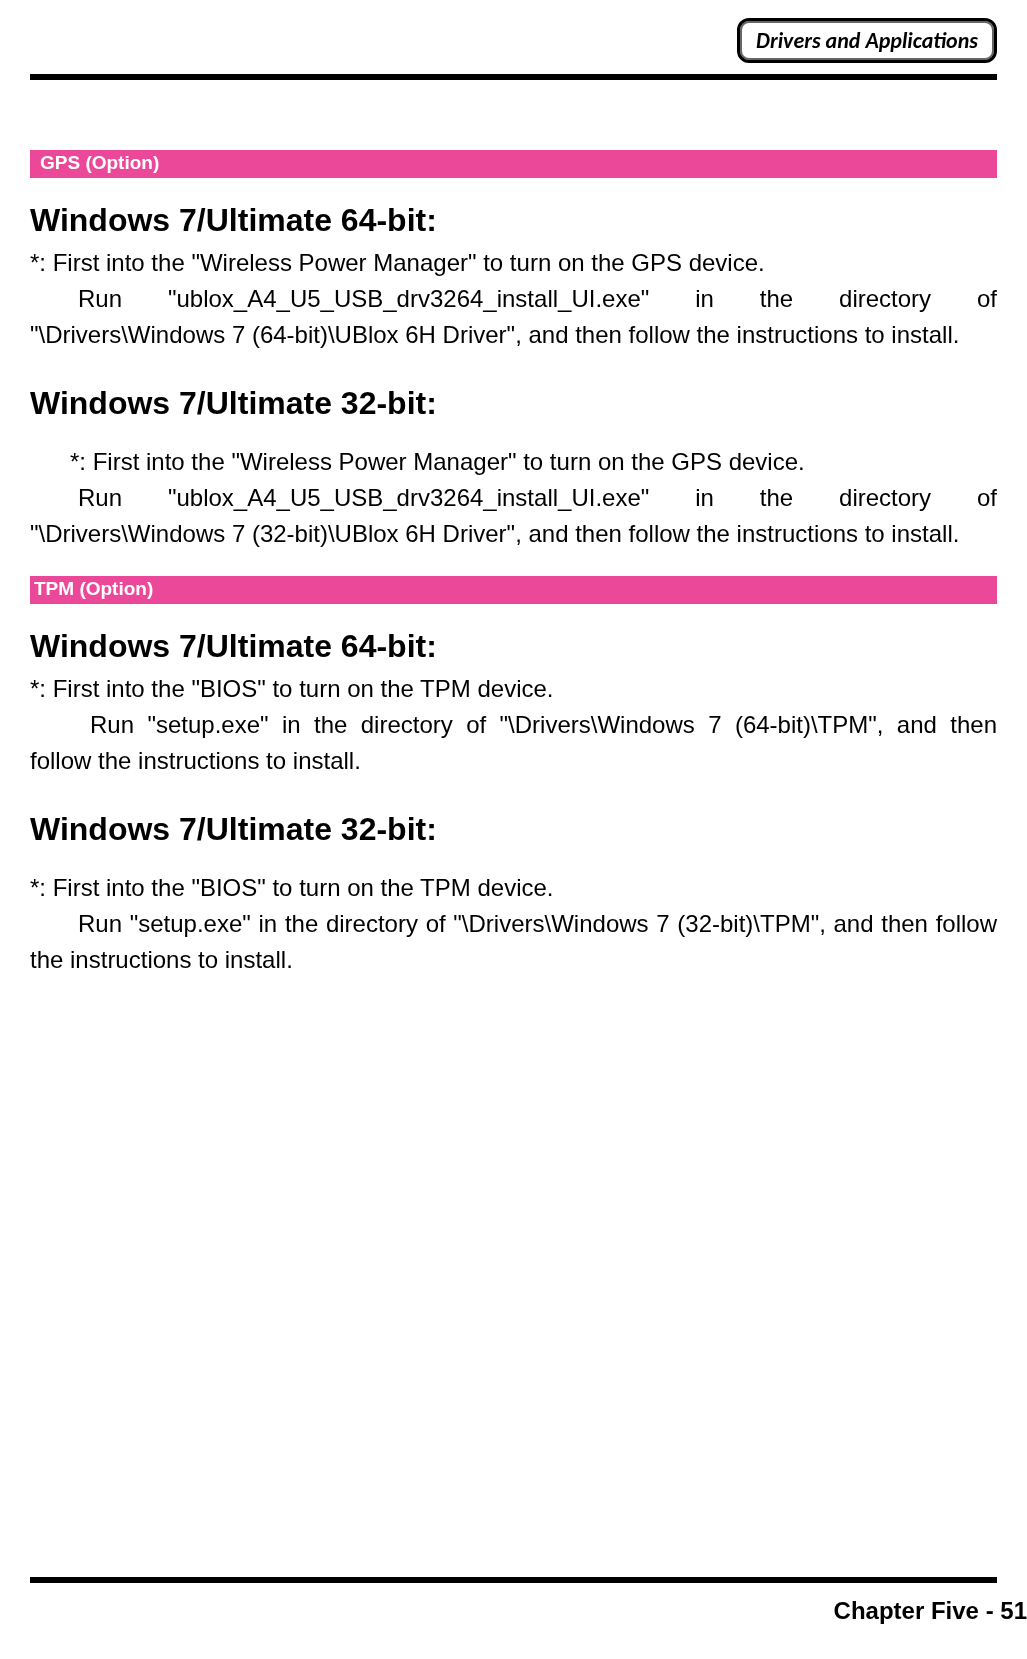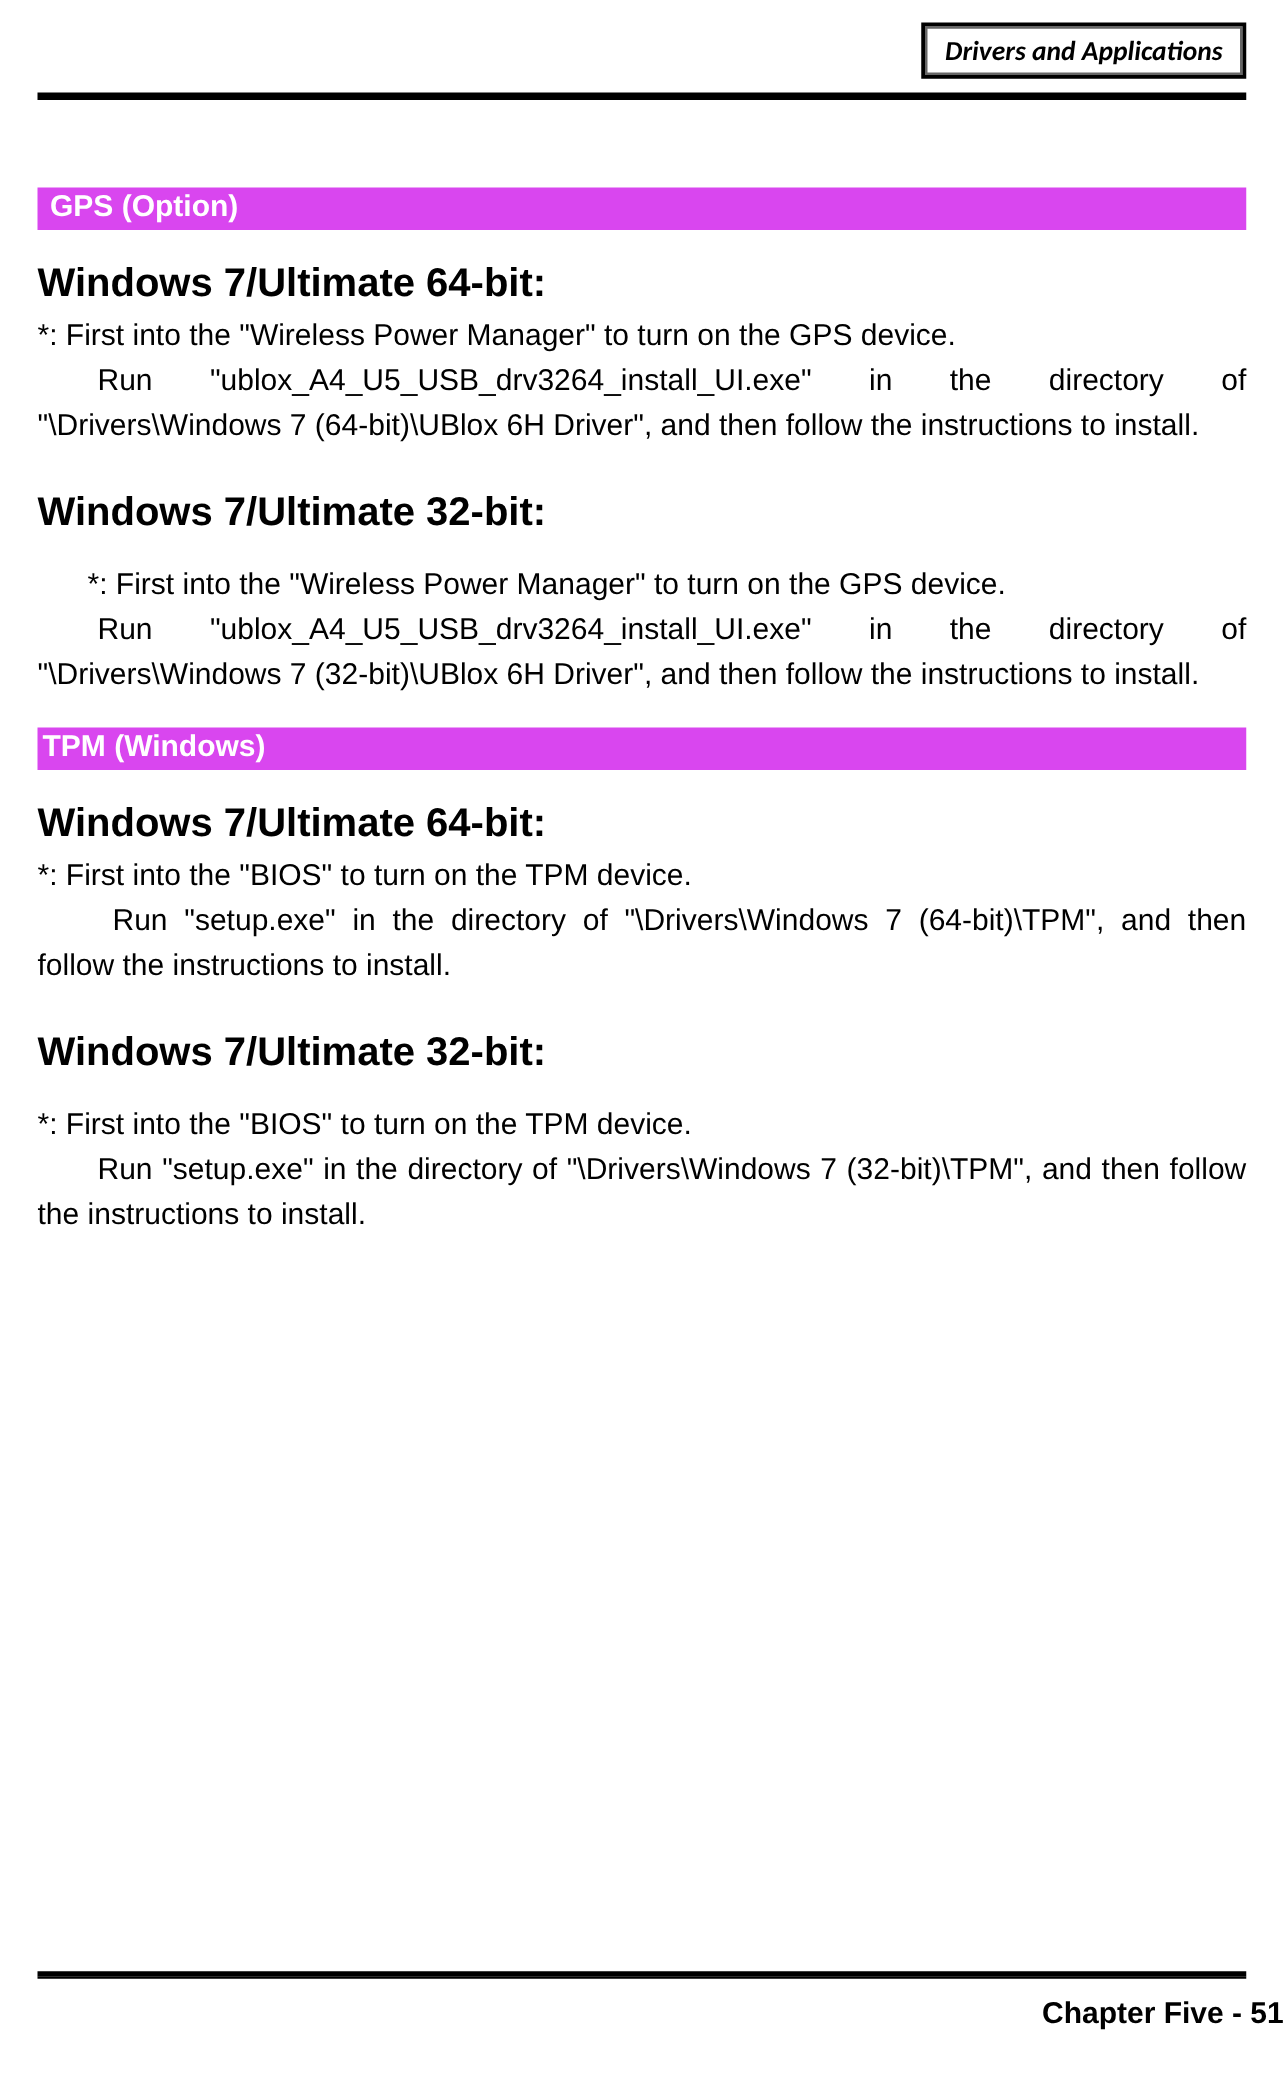--- a/index.html
+++ b/index.html
@@ -14,21 +14,21 @@
     .header-area {
       position: absolute;
       top: 18px;
       right: 30px;
       left: 30px;
       display: flex;
       justify-content: flex-end;
     }
     .header-badge {
       border: 3px solid #000;
-      border-radius: 0;
+      border-radius: 12px;
       padding: 6px 16px;
       font-style: italic;
       font-weight: bold;
       font-size: 22px;
       font-family: Calibri, Arial, sans-serif;
       box-shadow: 0 0 0 2px #666 inset;
       background: #fff;
     }
     .top-rule {
       position: absolute;
@@ -39,24 +39,24 @@
       border-top: 2px solid #000;
       border-bottom: 4px solid #000;
     }
     .content {
       position: absolute;
       top: 150px;
       left: 30px;
       right: 30px;
     }
     .section-bar {
-      background: #d946ef;
+      background: #ec4899;
       color: #fff;
       font-weight: bold;
-      font-size: 24px;
+      font-size: 19px;
       padding: 2px 10px 4px 10px;
       margin-bottom: 24px;
     }
     .section-bar.nopad {
       padding-left: 4px;
     }
     .sub-heading {
       font-weight: bold;
       font-size: 32px;
       margin-top: 8px;
@@ -121,21 +121,21 @@
   <div class="spacer"></div>
 
   <div class="sub-heading">Windows 7/Ultimate 32-bit:</div>
   <div class="spacer-sm"></div>
   <div class="body-text small-indent">*: First into the "Wireless Power Manager" to turn on the GPS device.</div>
   <div class="body-text justify indent">Run "ublox_A4_U5_USB_drv3264_install_UI.exe" in the directory of</div>
   <div class="body-text">"\Drivers\Windows 7 (32-bit)\UBlox 6H Driver", and then follow the instructions to install.</div>
 
   <div class="spacer"></div>
 
-  <div class="section-bar nopad">TPM (Windows)</div>
+  <div class="section-bar nopad">TPM (Option)</div>
 
   <div class="sub-heading">Windows 7/Ultimate 64-bit:</div>
   <div class="body-text">*: First into the "BIOS" to turn on the TPM device.</div>
   <div class="body-text justify-normal" style="text-indent:60px;">Run "setup.exe" in the directory of "\Drivers\Windows 7 (64-bit)\TPM", and then follow the instructions to install.</div>
 
   <div class="spacer"></div>
 
   <div class="sub-heading">Windows 7/Ultimate 32-bit:</div>
   <div class="spacer-sm"></div>
   <div class="body-text">*: First into the "BIOS" to turn on the TPM device.</div>

